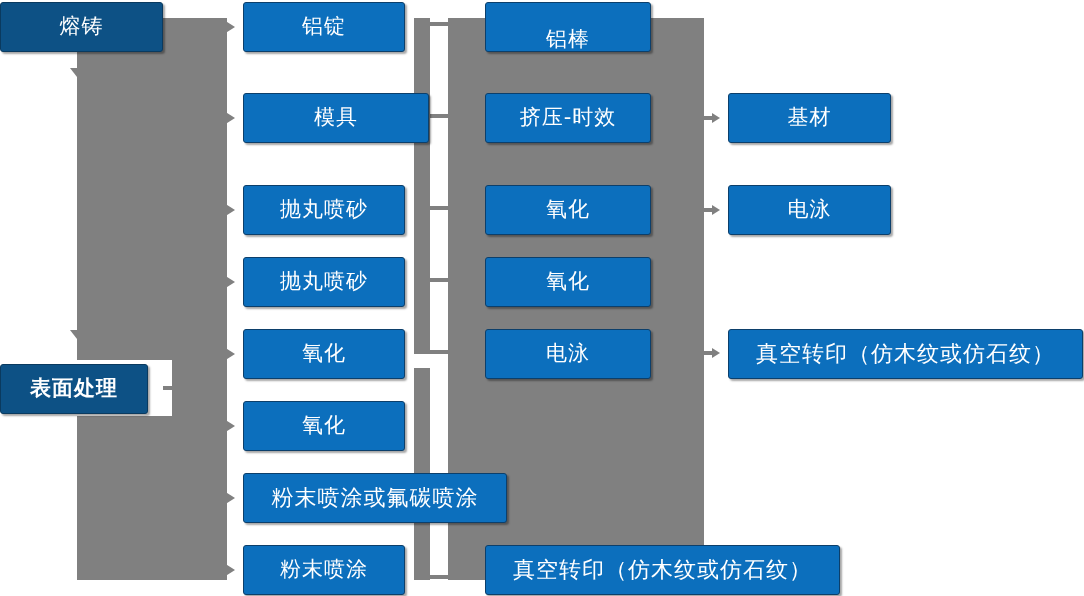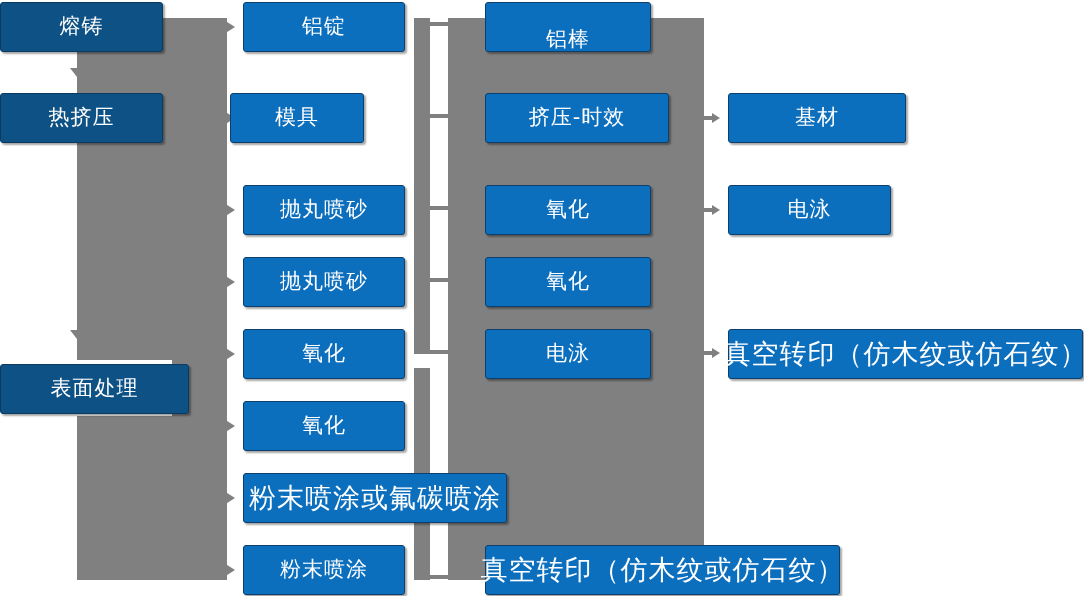--- a/index.html
+++ b/index.html
@@ -76,21 +76,21 @@
   }
   .node.dark {
     background: #0d5185;
     border-color: #0a3a5f;
   }
   .node.light {
     background: #0c6fbd;
     border-color: #0c3f6b;
   }
   .node.wide-text {
-    font-size: 27px;
+    font-size: 22px;
   }
 </style>
 </head>
 <body>
 
 <div id="canvas">
 
   <div class="band" style="left:77px; top:18px; width:150px; height:562px;"></div>
 
   <div style="position:absolute; left:0px; top:360px; width:172px; height:56px; background:#ffffff;"></div>
@@ -129,31 +129,28 @@
 
   <div class="arrow-shaft" style="left:700px; top:208px; width:14px;"></div>
   <div class="arrowhead small" style="left:712px; top:205px;"></div>
 
   <div class="arrow-shaft" style="left:700px; top:351px; width:14px;"></div>
   <div class="arrowhead small" style="left:712px; top:348px;"></div>
 
   <div class="node dark" style="left:0px; top:2px; width:163px; height:50px;">
     <span>熔铸</span>
   </div>
-  <div class="node dark" style="left:0px; top:93px; width:163px; height:50px;">
-    <span>热挤压</span>
-  </div>
-  <div class="node dark" style="left:0px; top:364px; width:189px; height:50px;">
+  <div class="node dark" style="left:0px; top:364px; width:148px; height:50px;font-weight:bold;">
     <span>表面处理</span>
   </div>
 
   <div class="node light" style="left:243px; top:2px; width:162px; height:50px;text-align:right;">
     <span>铝锭</span>
   </div>
-  <div class="node light" style="left:230px; top:93px; width:134px; height:50px;">
+  <div class="node light" style="left:243px; top:93px; width:186px; height:50px;">
     <span>模具</span>
   </div>
   <div class="node light" style="left:243px; top:185px; width:162px; height:50px;">
     <span>抛丸喷砂</span>
   </div>
   <div class="node light" style="left:243px; top:257px; width:162px; height:50px;">
     <span>抛丸喷砂</span>
   </div>
   <div class="node light" style="left:243px; top:329px; width:162px; height:50px;">
     <span>氧化</span>
@@ -164,37 +161,37 @@
   <div class="node light wide-text" style="left:243px; top:473px; width:264px; height:50px;align-items:center;">
     <span>粉末喷涂或氟碳喷涂</span>
   </div>
   <div class="node light" style="left:243px; top:545px; width:162px; height:50px;">
     <span>粉末喷涂</span>
   </div>
 
   <div class="node light" style="left:485px; top:2px; width:166px; height:50px;align-items:flex-end;">
     <span>铝棒</span>
   </div>
-  <div class="node light" style="left:485px; top:93px; width:184px; height:50px;">
+  <div class="node light" style="left:485px; top:93px; width:166px; height:50px;">
     <span>挤压-时效</span>
   </div>
   <div class="node light" style="left:485px; top:185px; width:166px; height:50px;">
     <span>氧化</span>
   </div>
   <div class="node light" style="left:485px; top:257px; width:166px; height:50px;">
     <span>氧化</span>
   </div>
   <div class="node light" style="left:485px; top:329px; width:166px; height:50px;">
     <span>电泳</span>
   </div>
   <div class="node light wide-text" style="left:485px; top:545px; width:355px; height:50px;">
     <span>真空转印（仿木纹或仿石纹）</span>
   </div>
 
-  <div class="node light" style="left:728px; top:93px; width:178px; height:50px;">
+  <div class="node light" style="left:728px; top:93px; width:163px; height:50px;">
     <span>基材</span>
   </div>
   <div class="node light" style="left:728px; top:185px; width:163px; height:50px;">
     <span>电泳</span>
   </div>
   <div class="node light wide-text" style="left:728px; top:329px; width:355px; height:50px;">
     <span>真空转印（仿木纹或仿石纹）</span>
   </div>
 
 </div>

